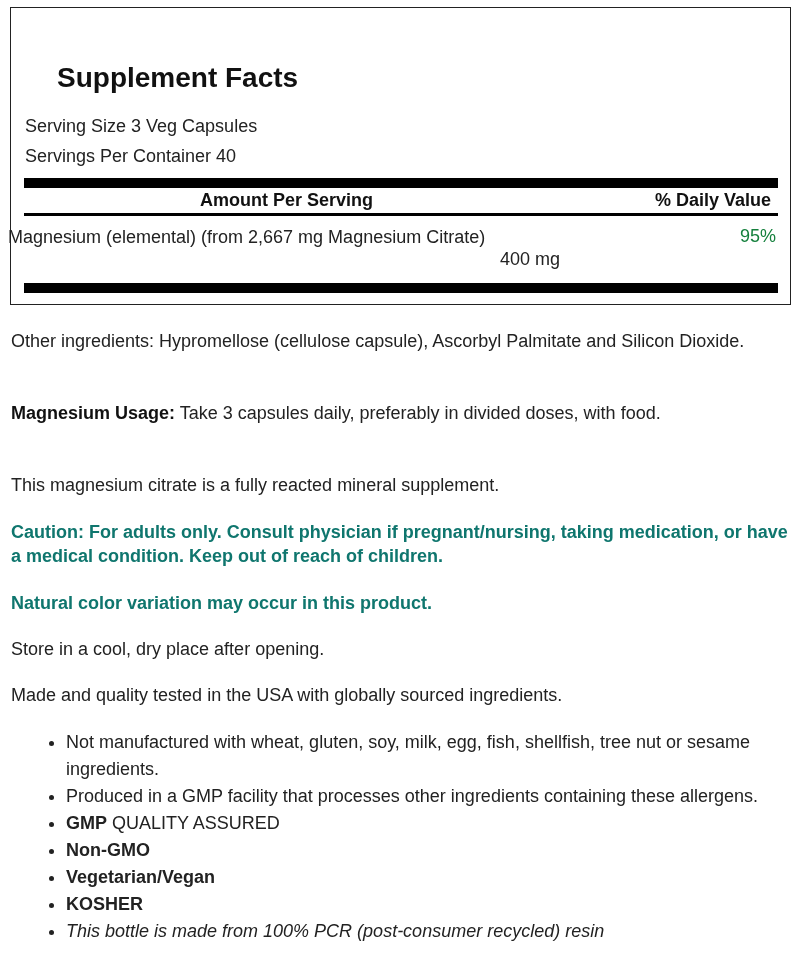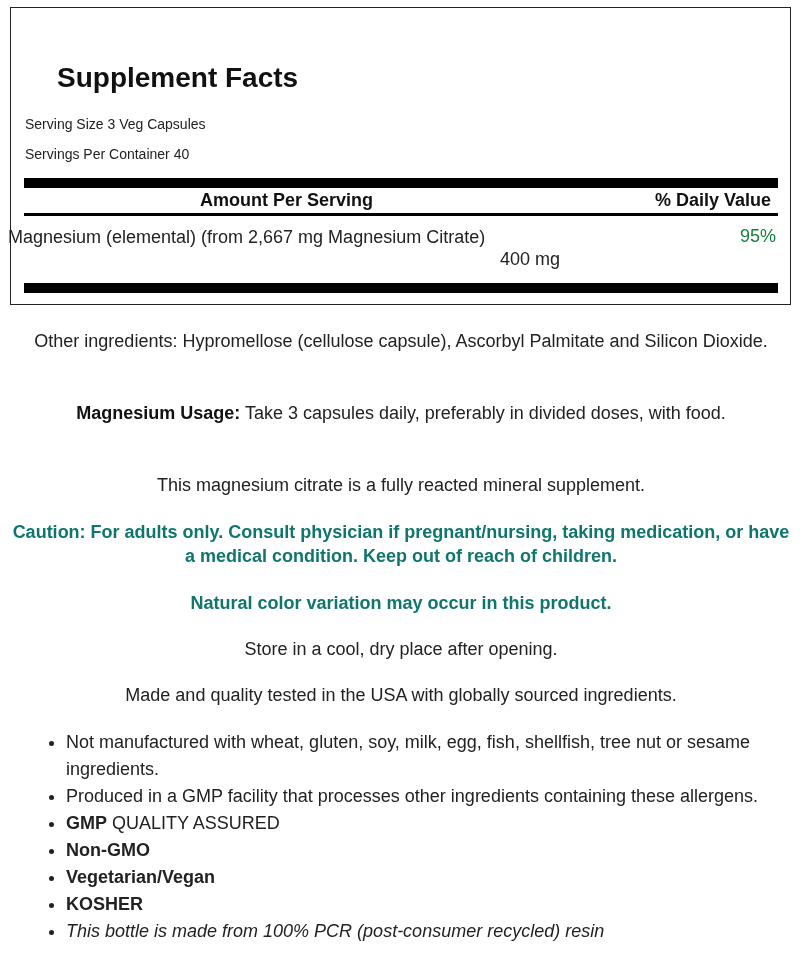--- a/index.html
+++ b/index.html
@@ -10,38 +10,38 @@
   .facts-box {
     position: absolute; left: 10px; top: 7px; width: 781px; height: 298px;
     border: 1px solid #222; box-sizing: border-box;
   }
   .facts-title {
     position: absolute; left: 25px; top: 62px; font-size: 28px; font-weight: bold; color: #111;
     white-space: nowrap;
     margin-left: 32px;
   }
   .serving-line {
-    position: absolute; left: 25px; font-size: 14px; color: #222; white-space: nowrap; text-align: right;
+    position: absolute; left: 25px; font-size: 18px; color: #222; white-space: nowrap; text-align: right;
   }
   .bar-thick { position: absolute; left: 24px; width: 754px; height: 10px; background: #000; }
   .bar-thin { position: absolute; left: 24px; width: 754px; height: 3px; background: #000; }
   .hdr {
     position: absolute; top: 190px; font-size: 18px; font-weight: bold; color: #111; white-space: nowrap;
   }
   .nutrient-name {
     position: absolute; left: 8px; top: 226px; width: 520px; font-size: 18px; line-height: 23px; color: #222;
   }
   .nutrient-amount {
     position: absolute; left: 500px; top: 249px; font-size: 18px; color: #222; white-space: nowrap;
   }
   .nutrient-dv {
     position: absolute; right: 24px; top: 226px; font-size: 18px; color: #15803d; white-space: nowrap;
   }
   .para {
-    position: absolute; left: 11px; width: 780px; font-size: 18px; line-height: 24px; color: #222; text-align: center;
+    position: absolute; left: 11px; width: 780px; font-size: 18px; line-height: 24px; color: #222;
   }
   .para b { color: #111; }
   .bold-para { font-weight: bold; color: #0f766e; }
   ul.features {
     position: absolute; left: 0; top: 729px; margin: 0; padding: 0 0 0 66px; width: 734px;
     font-size: 18px; line-height: 27px; color: #222;
   }
   ul.features li { margin: 0; padding: 0; }
   .italic { font-style: italic; }
 </style>

